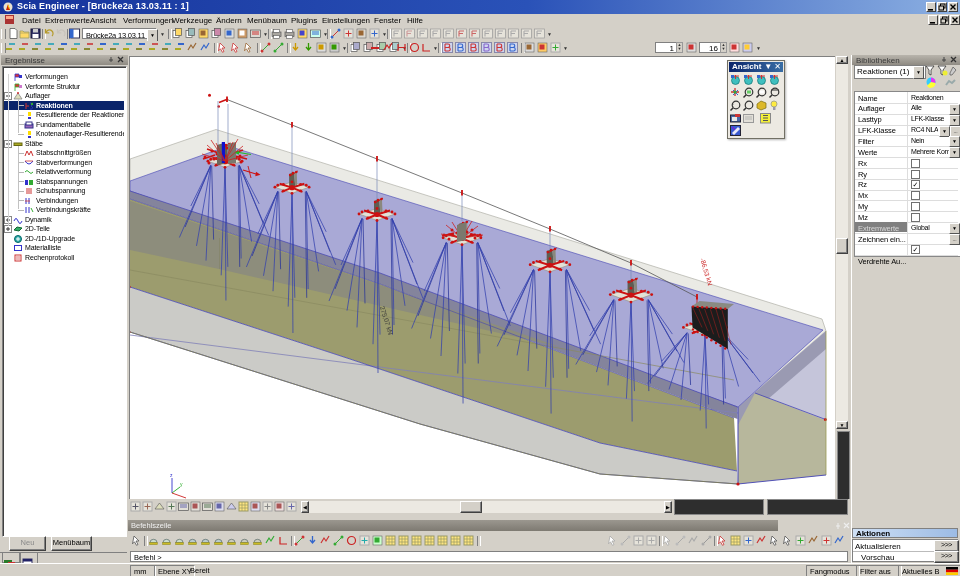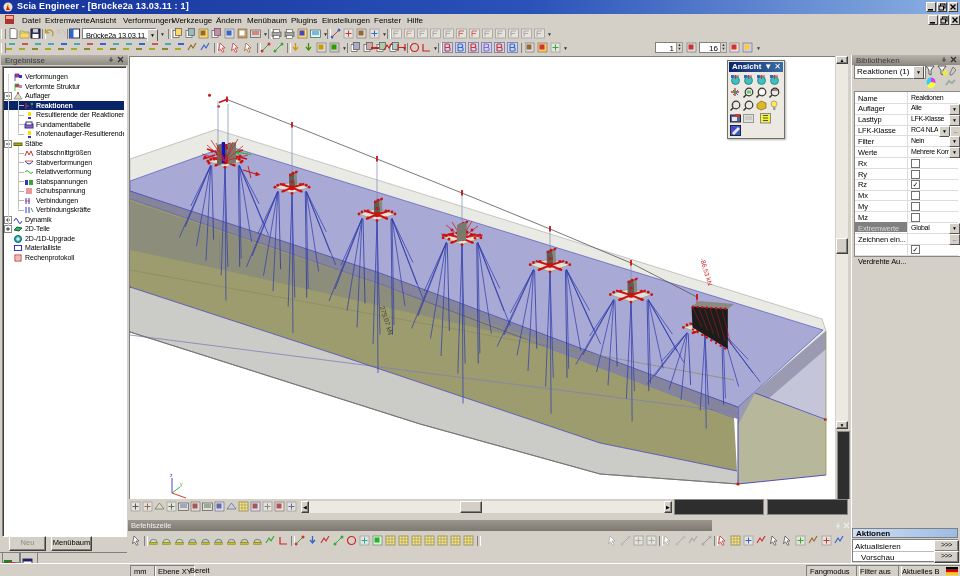--- a/index.html
+++ b/index.html
@@ -1210,21 +1210,21 @@
  <div class="abs" style="left:0px;top:484px;width:106px;height:23px;background:#fff;border:1px solid #808080;box-sizing:border-box">
    <div class="abs" style="left:2px;top:2px;font-size:8px">Aktualisieren</div>
    <div class="abs btn3d" style="left:81px;top:0px;width:23px;height:10px;font-size:7px;text-align:center;letter-spacing:-0.5px">&gt;&gt;&gt;</div>
    <div class="abs" style="left:0px;top:11px;width:104px;border-top:1px solid #bbb"></div>
    <div class="abs" style="left:8px;top:13px;font-size:8px">Vorschau</div>
    <div class="abs btn3d" style="left:81px;top:11px;width:23px;height:10px;font-size:7px;text-align:center;letter-spacing:-0.5px">&gt;&gt;&gt;</div>
  </div>
 </div>
 
 <div id="befz" class="abs" style="left:128px;top:520px;width:723px;height:43px;background:#d4d0c8">
- <div class="abs" style="left:0;top:0;width:584px;height:11px;background:linear-gradient(to bottom,#9b978f,#7e7a72);color:#f0f0f0;font-size:7.5px;padding:1px 0 0 3px;box-sizing:border-box">Befehlszeile</div>
+ <div class="abs" style="left:0;top:0;width:650px;height:11px;background:linear-gradient(to bottom,#9b978f,#7e7a72);color:#f0f0f0;font-size:7.5px;padding:1px 0 0 3px;box-sizing:border-box">Befehlszeile</div>
  <svg class="abs" style="left:706px;top:1px" width="16" height="9">
       <path d="M2 5 h4 M4 2 v6" stroke="#eee" stroke-width="1"></path>
       <path d="M10 2 l5 5 M15 2 l-5 5" stroke="#eee" stroke-width="1.2"></path>
     </svg>
  <div id="bzicons" class="abs" style="left:1px;top:14px;width:721px;height:16px;background:#d4d0c8">
       <svg class="ic" style="left:2px" width="11" height="11">
         <path d="M3 1 l5 5 h-3 l2 3.5 -1.5 0.8 -2 -3.5 -2 2 Z" fill="#fff" stroke="#555" stroke-width="0.8"></path>
       </svg>
       <div class="sep" style="left:15px"></div>
       <svg class="ic" style="left:19px" width="11" height="11">
@@ -1390,20 +1390,21 @@
         </svg>
         <svg class="ic" style="left:692px" width="11" height="11">
           <rect x="1" y="1" width="9" height="9" fill="#e6e3da" stroke="#aaa"></rect>
           <path d="M2.5 5.5 h6 M5.5 2.5 v6" stroke="#c33" stroke-width="1"></path>
         </svg>
         <svg class="ic" style="left:705px" width="11" height="11">
           <path d="M1 8 l3 -5 2 3 3 -5" fill="none" stroke="#36c" stroke-width="1.2"></path>
         </svg>
       </div>
     </div>
+ <div class="abs" style="left:2px;top:31px;width:718px;height:11px;background:#fff;border:1px solid #808080;box-sizing:border-box;font-size:7.5px;padding:1px 0 0 3px">Befehl &gt;</div>
 </div>
 
 <div id="statusbar" class="abs">
  <div class="scell" style="left:130px;width:18px">mm</div>
  <div class="scell" style="left:154px;width:33px;white-space:nowrap">Ebene XY</div>
  <span class="abs" style="left:190px;top:2px">Bereit</span>
  <div class="scell" style="left:806px;width:46px">Fangmodus</div>
  <div class="scell" style="left:856px;width:38px">Filter aus</div>
  <div class="scell" style="left:898px;width:60px">Aktuelles B</div>
  <svg class="abs" style="left:946px;top:3px" width="12" height="8">

